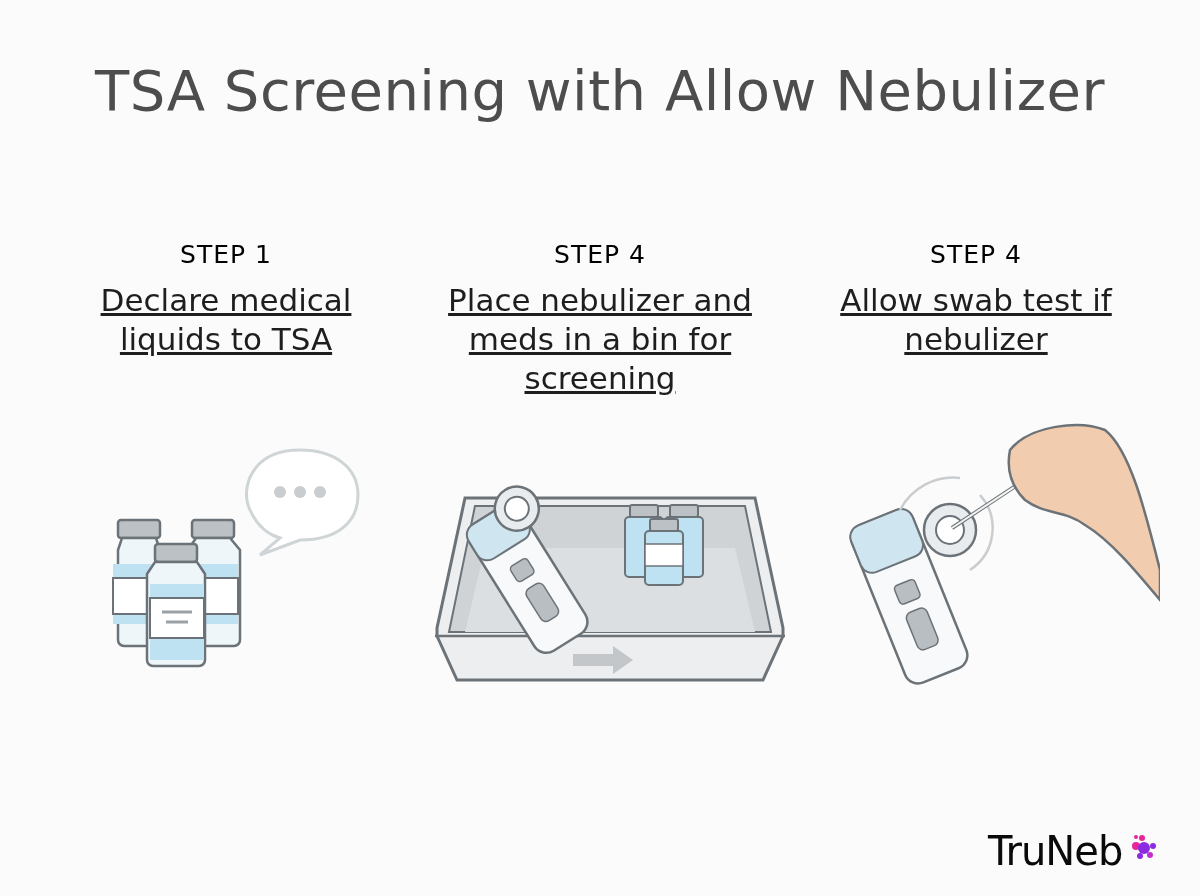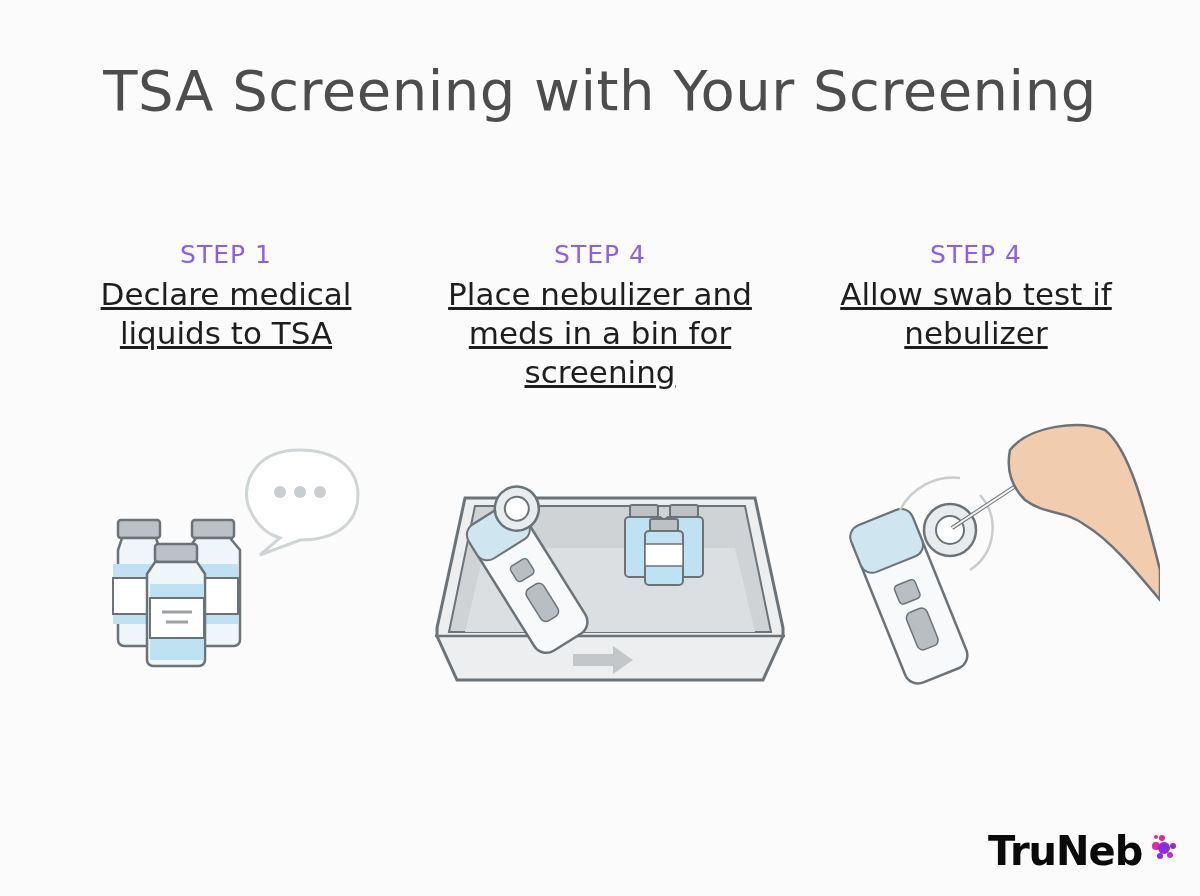--- a/index.html
+++ b/index.html
@@ -1,29 +1,29 @@
 <!DOCTYPE html>
 <html><head>
 <meta charset="utf-8">
 <style>
   html,body{margin:0;padding:0;}
   body{width:1200px;height:896px;background:#fbfbfb;position:relative;overflow:hidden;font-family:"DejaVu Sans","Liberation Sans",sans-serif;}
   .title{position:absolute;left:0;top:58px;width:1200px;text-align:center;font-size:56px;color:#4d4d4d;font-weight:400;letter-spacing:0.5px;}
   .step{position:absolute;top:240px;width:340px;text-align:center;}
-  .step .label{font-size:25px;color:#8b5cf6;letter-spacing:1px;margin-bottom:6px;}
+  .step .label{font-size:25px;color:#000000;letter-spacing:1px;margin-bottom:12px;}
   .step .desc{font-size:31px;color:#1e1e1e;line-height:39px;text-decoration:underline;}
   .s1{left:56px;} .s2{left:430px;} .s3{left:806px;}
   .illus{position:absolute;}
   .logo{position:absolute;left:988px;top:828px;display:flex;align-items:flex-start;}
-  .logo .word{font-family:"DejaVu Sans",sans-serif;font-weight:700;font-size:40px;color:#0a0a0a;letter-spacing:-1px;}
+  .logo .word{font-family:"DejaVu Sans",sans-serif;font-weight:400;font-size:40px;color:#0a0a0a;letter-spacing:-1px;}
 </style>
 </head>
 <body>
 
-<div class="title">TSA Screening with Your Screening</div>
+<div class="title">TSA Screening with Allow Nebulizer</div>
 
 <div class="step s1">
   <div class="label">STEP 1</div>
   <div class="desc">Declare medical liquids to TSA</div>
 </div>
 <div class="step s2">
   <div class="label">STEP 4</div>
   <div class="desc">Place nebulizer and meds in a bin for screening</div>
 </div>
 <div class="step s3">

